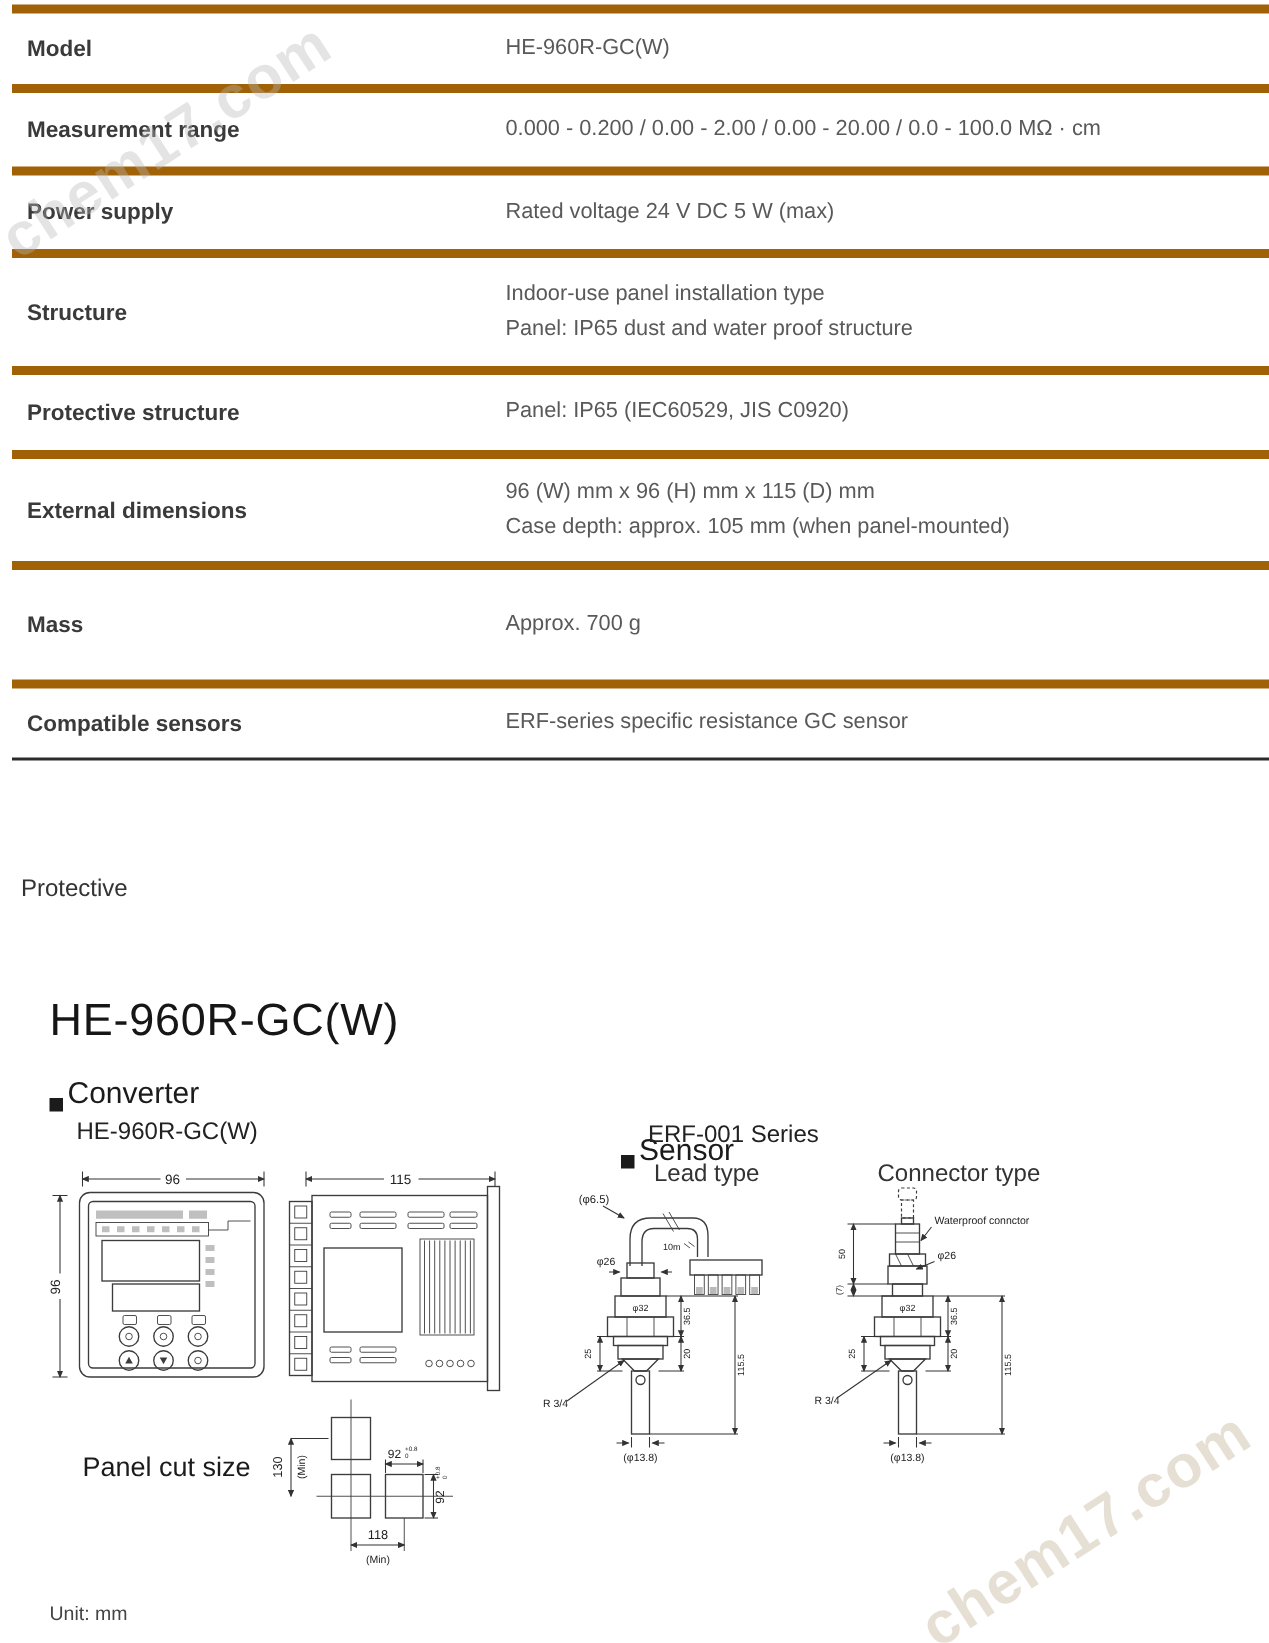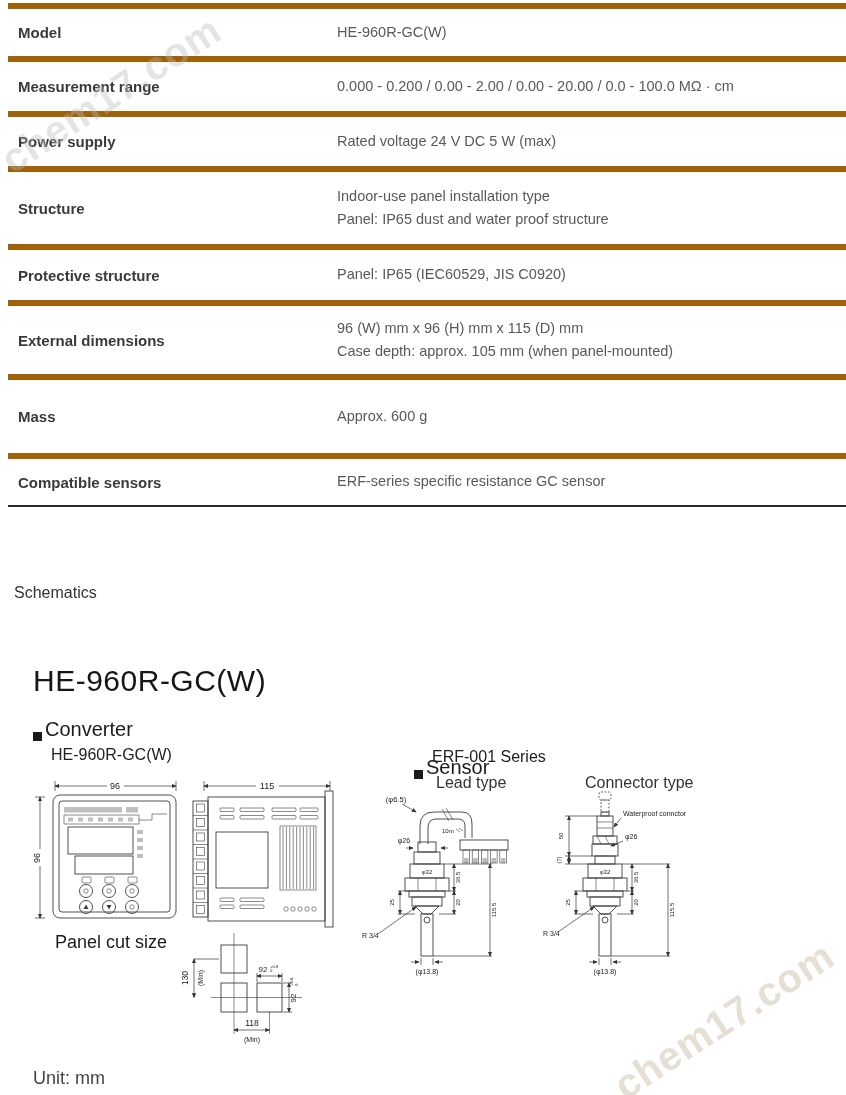--- a/index.html
+++ b/index.html
@@ -28,22 +28,22 @@
   .sec-head{position:absolute;font-size:20px;color:#1b1b1b;display:flex;align-items:flex-end;}
   .sec-head .bullet{width:9px;height:9px;background:#1b1b1b;margin-right:3px;display:inline-block;}
   .conv-head{left:33px;top:718px;}
   .sens-head{left:414px;top:756px;}
   .sub-model{position:absolute;font-size:16px;color:#222;}
   .conv-model{left:51px;top:746px;}
   .sens-series{left:432px;top:748px;}
   .type-label{position:absolute;font-size:16px;color:#333;}
   .lead-label{left:436px;top:774px;}
   .conn-label{left:585px;top:774px;}
-  .panelcut-title{position:absolute;left:55px;top:932px;font-size:18px;color:#1b1b1b;}
-  .unit-note{position:absolute;left:33px;top:1068px;font-size:18px;color:#444;}
+  .panelcut-title{position:absolute;left:55px;top:968px;font-size:18px;color:#1b1b1b;}
+  .unit-note{position:absolute;left:33px;top:1068px;font-size:13px;color:#444;}
 
   svg{position:absolute;filter:blur(0.35px);}
   svg text{font-family:"Liberation Sans",sans-serif;fill:#222;}
   .ln{stroke:#3c3c3c;stroke-width:0.9;fill:none;}
   .thin{stroke:#3c3c3c;stroke-width:0.6;fill:none;}
   .dim{stroke:#333;stroke-width:0.7;fill:none;}
   .bar{fill:#8a8a8a;opacity:.55;stroke:none;}
   .dash{stroke:#3c3c3c;stroke-width:0.8;fill:none;stroke-dasharray:2 1.6;}
 
   
@@ -82,29 +82,29 @@
       <div class="spec-label">Protective structure</div>
       <div class="spec-value">Panel: IP65 (IEC60529, JIS C0920)</div>
     </div>
     <div class="spec-row">
       <div class="spec-label">External dimensions</div>
       <div class="spec-value">96 (W) mm x 96 (H) mm x 115 (D) mm
 Case depth: approx. 105 mm (when panel-mounted)</div>
     </div>
     <div class="spec-row">
       <div class="spec-label">Mass</div>
-      <div class="spec-value">Approx. 600 g</div>
+      <div class="spec-value">Approx. 700 g</div>
     </div>
     <div class="spec-row">
       <div class="spec-label">Compatible sensors</div>
       <div class="spec-value">ERF-series specific resistance GC sensor</div>
     </div>
   </div>
 
-  <div class="schem-title">Schematics</div>
+  <div class="schem-title">Protective</div>
   <div class="model-title">HE-960R-GC(W)</div>
 
   <div class="sec-head conv-head">
     <span class="bullet"></span>
     <span>Converter</span>
   </div>
   <div class="sub-model conv-model">HE-960R-GC(W)</div>
 
   <div class="sec-head sens-head">
     <span class="bullet"></span>

